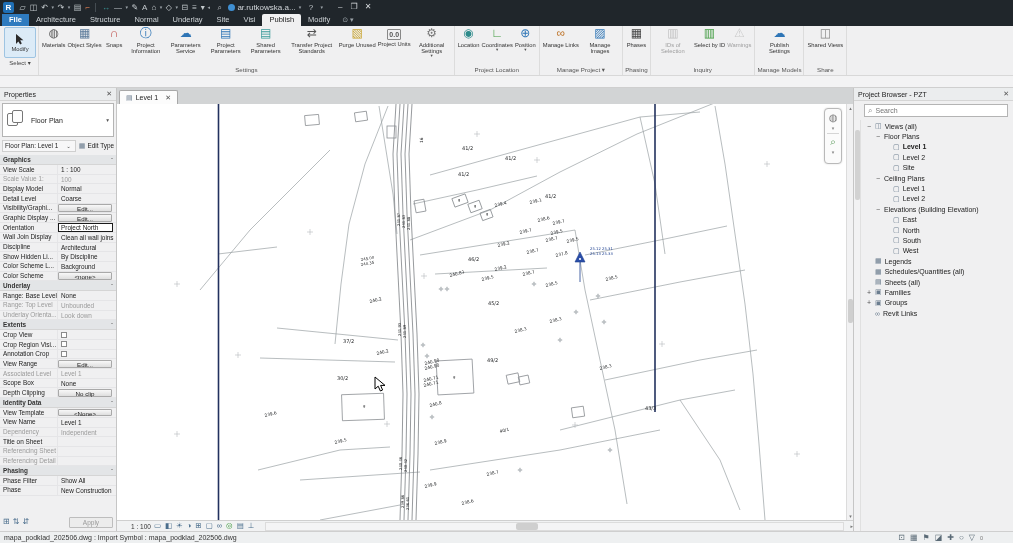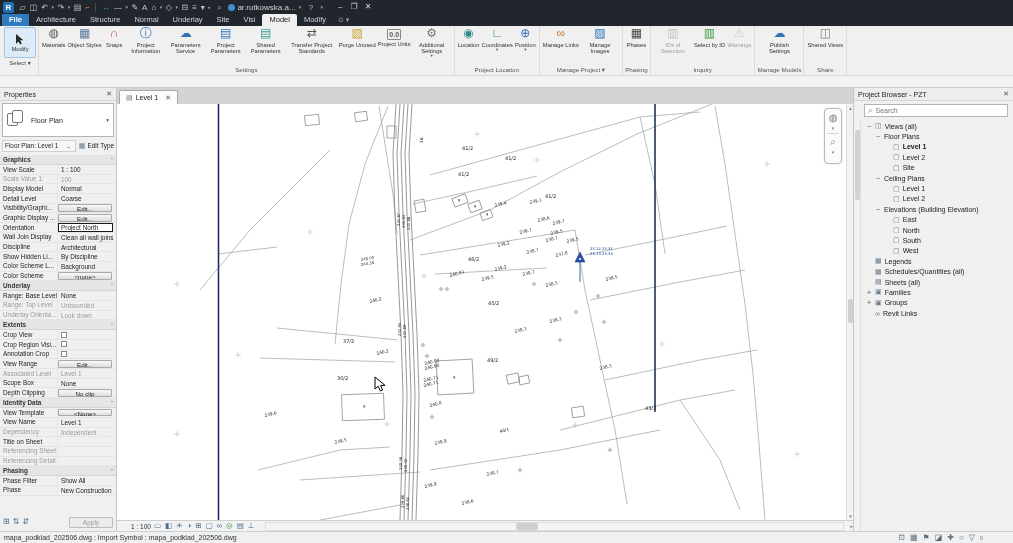--- a/index.html
+++ b/index.html
@@ -168,21 +168,21 @@
   </div>
 
   <div class="tabrow" id="tabrow">
       <div class="tab file">File</div>
       <div class="tab">Architecture</div>
       <div class="tab">Structure</div>
       <div class="tab">Normal</div>
       <div class="tab">Underlay</div>
       <div class="tab">Site</div>
       <div class="tab">Visi</div>
-      <div class="tab active">Model</div>
+      <div class="tab active">Publish</div>
       <div class="tab">Modify</div>
       <span class="tab-extra">⊙ ▾</span>
     </div>
 
   <div class="ribbon" id="ribbon">
       <div class="modwrap rgroup">
         <div class="modbtn">
           <span class="modarrow"></span>
           <span>Modify</span>
         </div>

